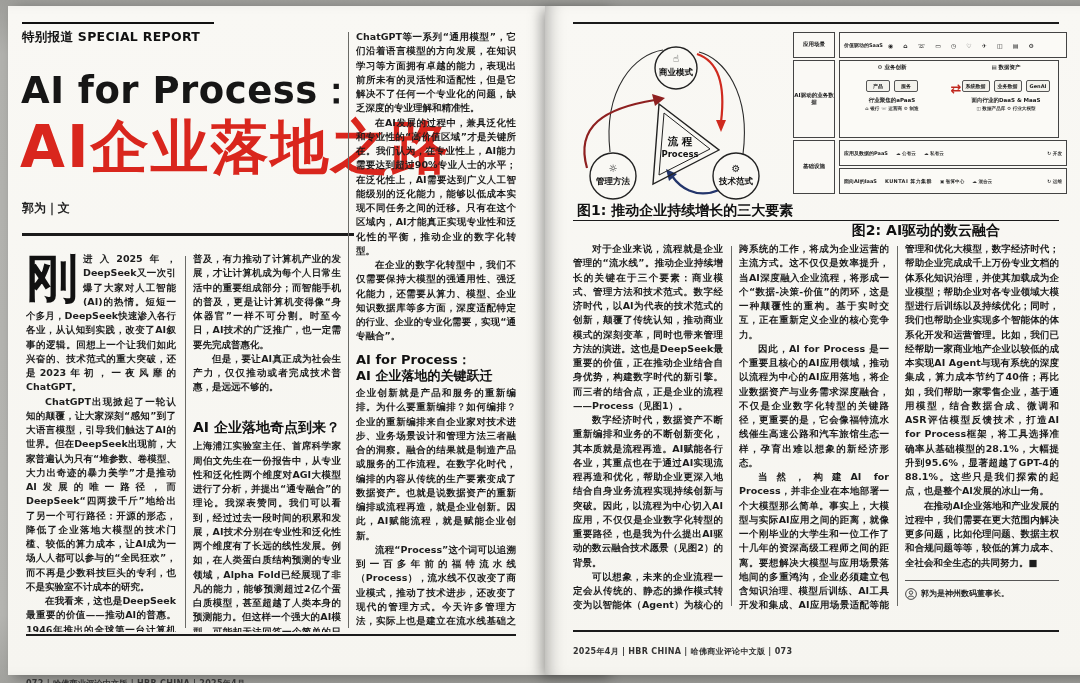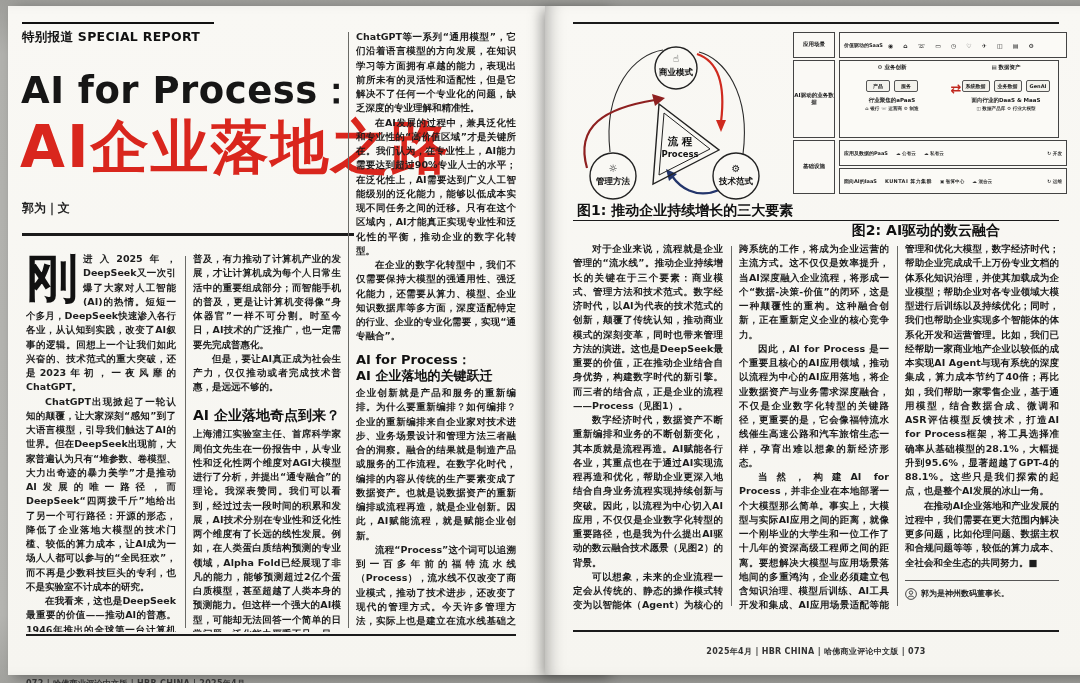--- a/index.html
+++ b/index.html
@@ -20,21 +20,21 @@
     font-size:12.5px;font-weight:800;color:#111;letter-spacing:.3px;white-space:nowrap;}
   .title-black{left:13px;top:60px;font-size:37px;font-weight:800;color:#161616;letter-spacing:.5px;}
   .title-red{left:12px;top:103px;font-size:58px;font-weight:800;color:#d9261d;letter-spacing:2px;}
   .byline{left:14px;top:194px;font-size:12px;font-weight:700;color:#222;}
   .rule{background:#1b1b1b;}
   .vrule{background:#6a6a66;width:1px;}
   .bodytext{font-size:9.5px;line-height:1.5;text-align:justify;color:#1d1d1d;font-weight:600;overflow:hidden;}
   .bodytext p{margin:0;text-indent:2em;}
   .bodytext p.cont{text-indent:0;}
   .dropcap{float:left;font-size:52px;line-height:46px;font-weight:800;color:#111;margin:3px 5px 0 0;}
-  .colhead{font-size:14px;font-weight:800;color:#111;margin:12px 0 4px;line-height:1.2;text-indent:0;}
+  .colhead{font-size:14px;font-weight:800;color:#111;margin:24px 0 4px;line-height:1.2;text-indent:0;}
   .colhead2{font-size:13px;font-weight:800;color:#111;margin:8px 0 2px;line-height:1.25;text-indent:0;}
   .footer{font-size:8px;font-weight:700;color:#333;letter-spacing:.3px;}
   .figcap{font-size:14px;font-weight:700;color:#111;}
   
   .f2{font-weight:700;color:#222;}
   .f2 .lab{position:absolute;left:0;width:40px;border:1px solid #444;background:#faf9f5;
       display:flex;align-items:center;justify-content:center;text-align:center;
       font-size:5.5px;font-weight:800;line-height:1.3;}
   .f2 .box{position:absolute;left:46px;width:218px;border:1px solid #444;background:#fbfaf6;}
   .chip{display:inline-block;border:1px solid #555;background:#f3f2ec;border-radius:2px;
@@ -175,34 +175,34 @@
 
   <div class="abs rule" style="left:28px;top:214px;width:486px;height:1px;"></div>
 
   <div class="abs bodytext" style="left:28px;top:236px;width:150px;height:370px;">
     <p>对于企业来说，流程就是企业管理的“流水线”。推动企业持续增长的关键在于三个要素：商业模式、管理方法和技术范式。数字经济时代，以AI为代表的技术范式的创新，颠覆了传统认知，推动商业模式的深刻变革，同时也带来管理方法的演进。这也是DeepSeek最重要的价值，正在推动企业结合自身优势，构建数字时代的新引擎。而三者的结合点，正是企业的流程——Process（见图1）。</p>
     <p>数字经济时代，数据资产不断重新编排和业务的不断创新变化，其本质就是流程再造。AI赋能各行各业，其重点也在于通过AI实现流程再造和优化，帮助企业更深入地结合自身业务流程实现持续创新与突破。因此，以流程为中心切入AI应用，不仅仅是企业数字化转型的重要路径，也是我为什么提出AI驱动的数云融合技术愿景（见图2）的背景。</p>
     <p>可以想象，未来的企业流程一定会从传统的、静态的操作模式转变为以智能体（Agent）为核心的动态编排与协作系统。也就是说，由“智能体”基于实时交互，完成任务分发，高效处理复杂、跨部门、</p>
   </div>
   <div class="abs vrule" style="left:186px;top:240px;height:360px;"></div>
   <div class="abs bodytext" style="left:194px;top:236px;width:150px;height:370px;">
-    <p class="cont">跨系统的工作，将成为企业运营的主流方式。这不仅仅是效率提升，当AI深度融入企业流程，将形成一个“数据-决策-价值”的闭环，这是一种颠覆性的重构。这种融合创新，正在重新定义企业的核心竞争力。</p>
+    <p class="cont">跨系统的工作，将成为企业运营的主流方式。这不仅仅是效率提升，当AI深度融入企业流程，将形成一个“数据-决策-价值”的闭环，这是一种颠覆性的重构。基于实时交互，正在重新定义企业的核心竞争力。</p>
     <p>因此，AI for Process 是一个重要且核心的AI应用领域，推动以流程为中心的AI应用落地，将企业数据资产与业务需求深度融合，不仅是企业数字化转型的关键路径，更重要的是，它会像福特流水线催生高速公路和汽车旅馆生态一样，孕育出难以想象的新经济形态。</p>
     <p>当然，构建AI for Process，并非企业在本地部署一个大模型那么简单。事实上，大模型与实际AI应用之间的距离，就像一个刚毕业的大学生和一位工作了十几年的资深高级工程师之间的距离。要想解决大模型与应用场景落地间的多重鸿沟，企业必须建立包含知识治理、模型后训练、AI工具开发和集成、AI应用场景适配等能力的完整技术栈。</p>
 
   </div>
   <div class="abs vrule" style="left:352px;top:240px;height:360px;"></div>
   <div class="abs bodytext" style="left:360px;top:236px;width:154px;height:376px;">
     <p class="cont">管理和优化大模型，数字经济时代；帮助企业完成成千上万份专业文档的体系化知识治理，并使其加载成为企业模型；帮助企业对各专业领域大模型进行后训练以及持续优化；同时，我们也帮助企业实现多个智能体的体系化开发和运营管理。比如，我们已经帮助一家商业地产企业以较低的成本实现AI Agent与现有系统的深度集成，算力成本节约了40倍；再比如，我们帮助一家零售企业，基于通用模型，结合数据合成、微调和ASR评估模型反馈技术，打造AI for Process框架，将工具选择准确率从基础模型的28.1%，大幅提升到95.6%，显著超越了GPT-4的88.1%。这些只是我们探索的起点，也是整个AI发展的冰山一角。</p>
     <p>在推动AI企业落地和产业发展的过程中，我们需要在更大范围内解决更多问题，比如伦理问题、数据主权和合规问题等等，较低的算力成本、全社会和全生态的共同努力。■</p>
     <div class="sig">
       <svg width="12" height="12" viewBox="0 0 12 12">
         <circle cx="6" cy="6" r="5.4" fill="none" stroke="#333" stroke-width="0.9"></circle>
         <circle cx="6" cy="4.6" r="1.7" fill="none" stroke="#333" stroke-width="0.9"></circle>
         <path d="M2.8,9.6 C3.4,7.6 8.6,7.6 9.2,9.6" fill="none" stroke="#333" stroke-width="0.9"></path>
       </svg>
       <span>郭为是神州数码董事长。</span>
     </div>
   </div>
 
   <div class="abs rule" style="left:28px;top:624px;width:486px;height:1.5px;"></div>
-  <div class="abs footer" style="left:28px;top:640px;width:486px;text-align:center;">2025年4月 | HBR CHINA | 哈佛商业评论中文版 | 073</div>
+  <div class="abs footer" style="left:28px;top:640px;width:486px;text-align:left;">2025年4月 | HBR CHINA | 哈佛商业评论中文版 | 073</div>
 </div>
 
 </body></html>

